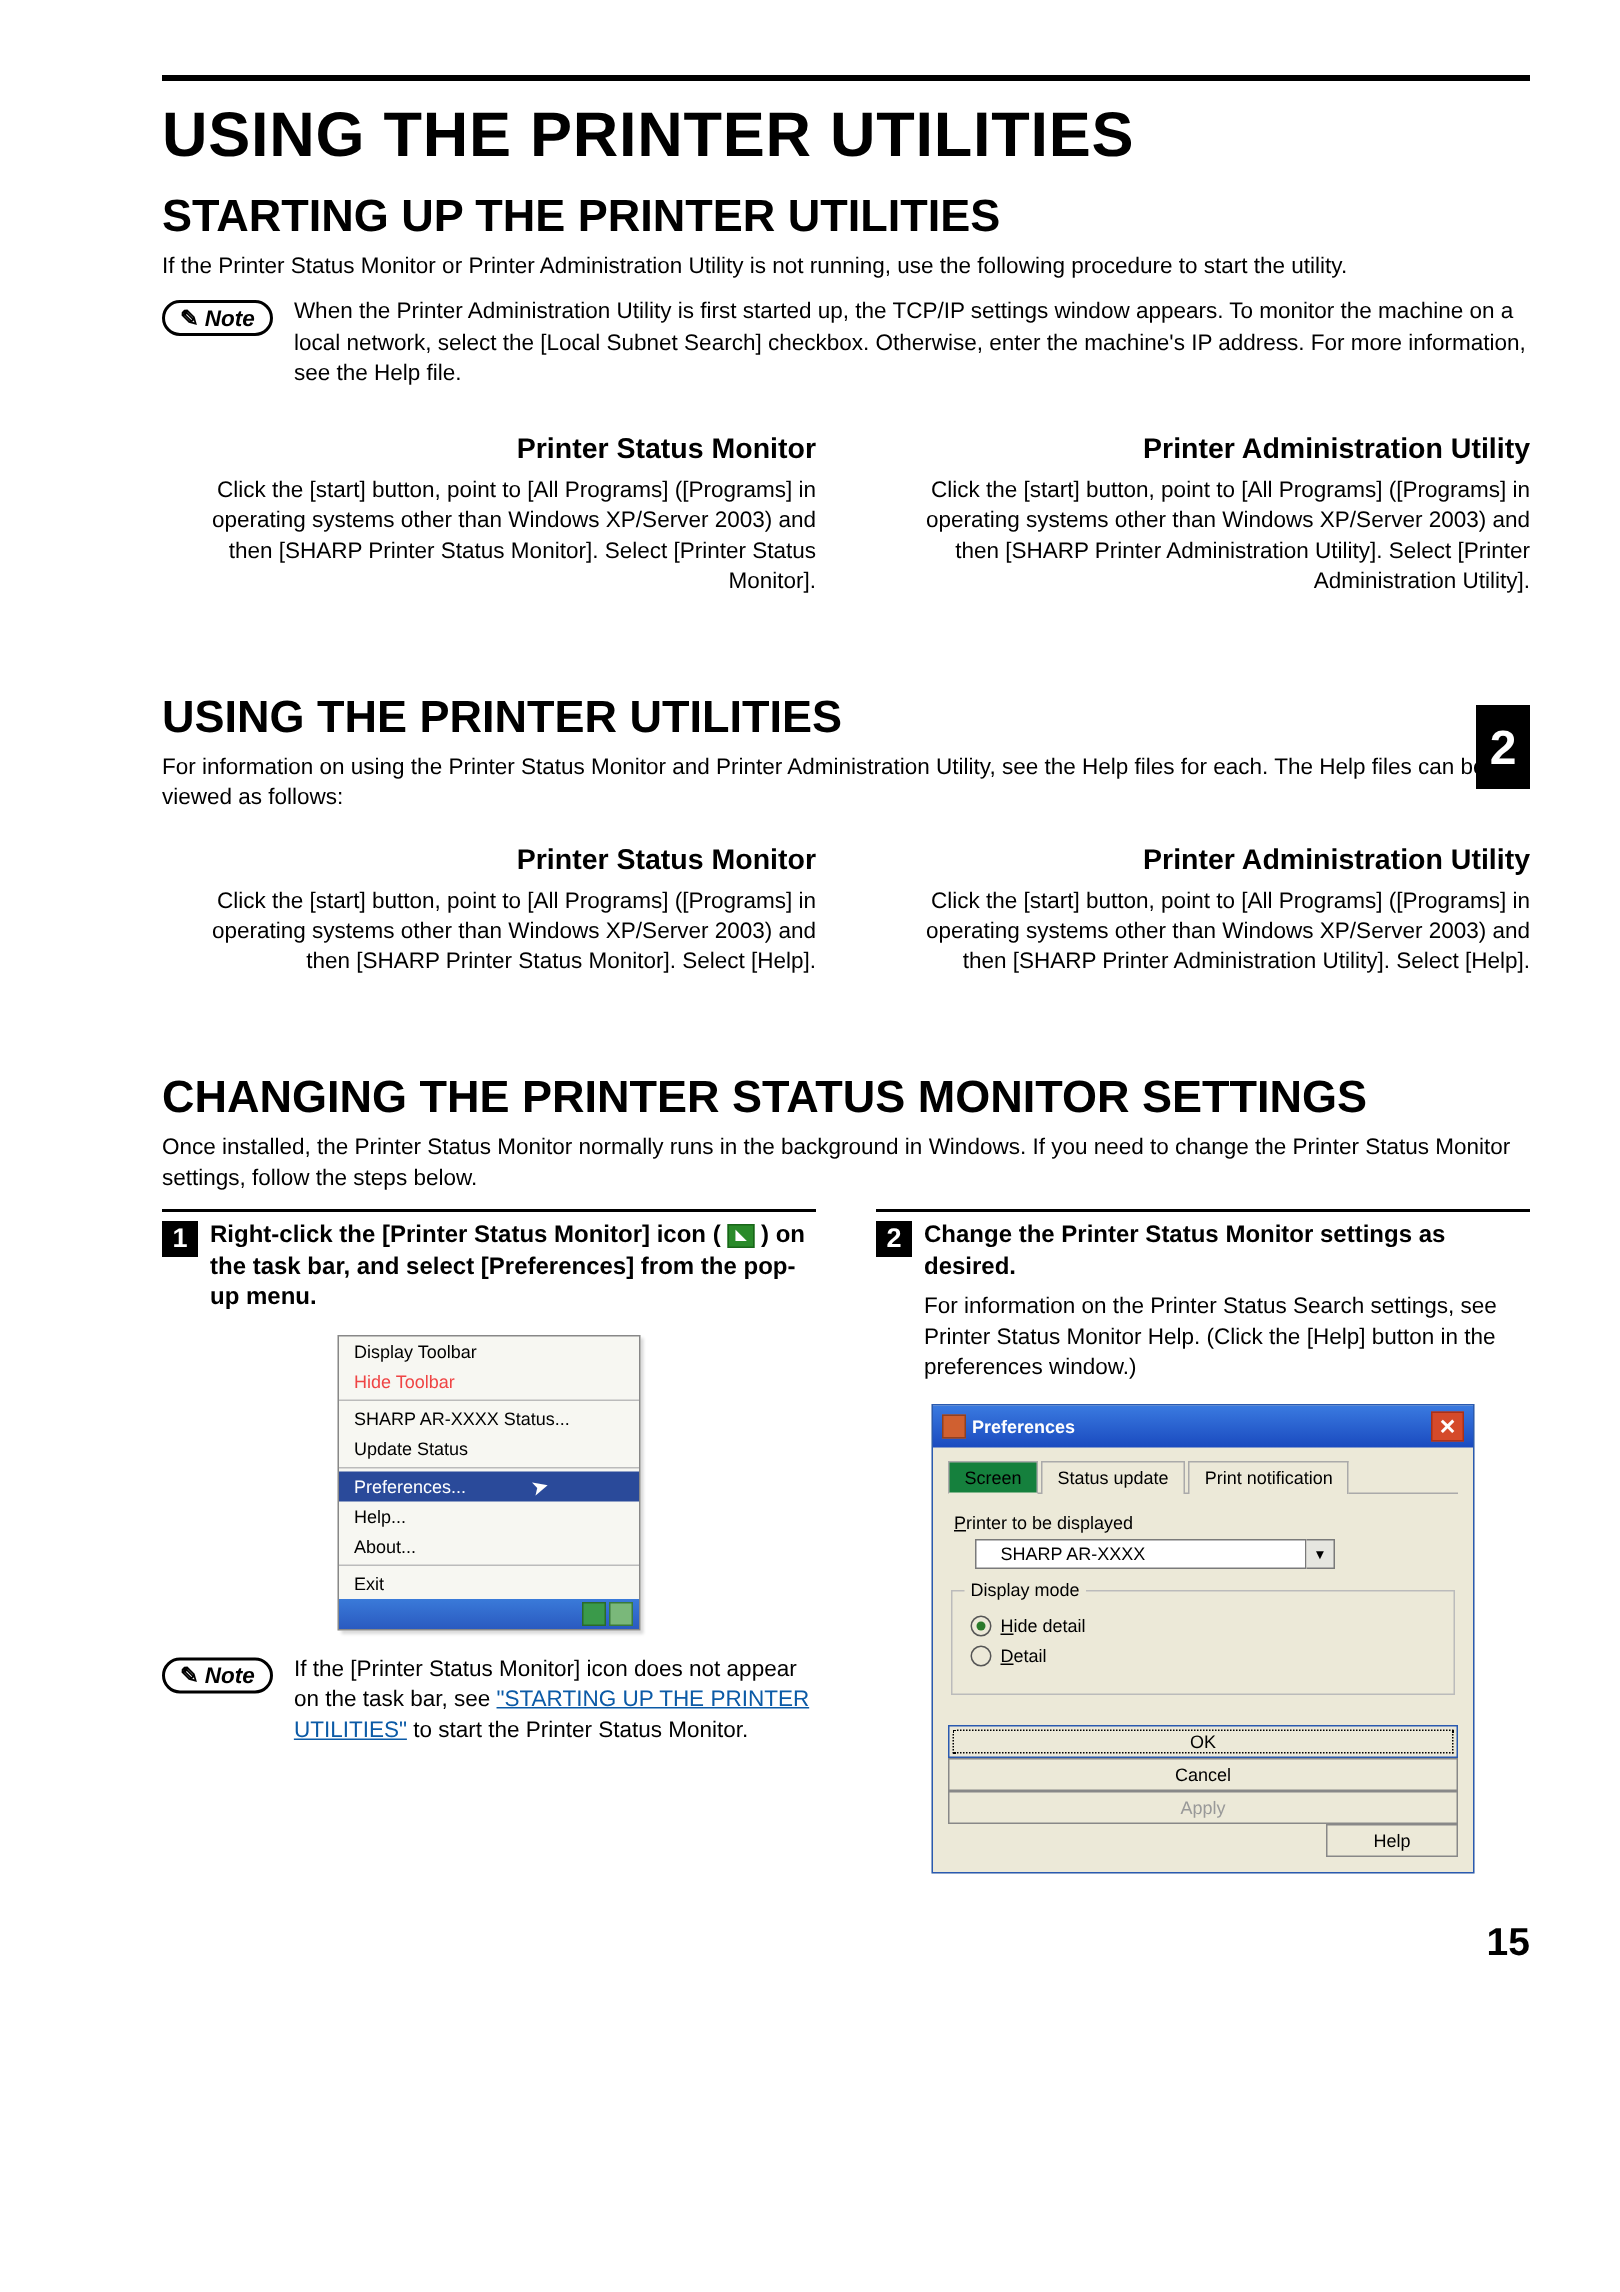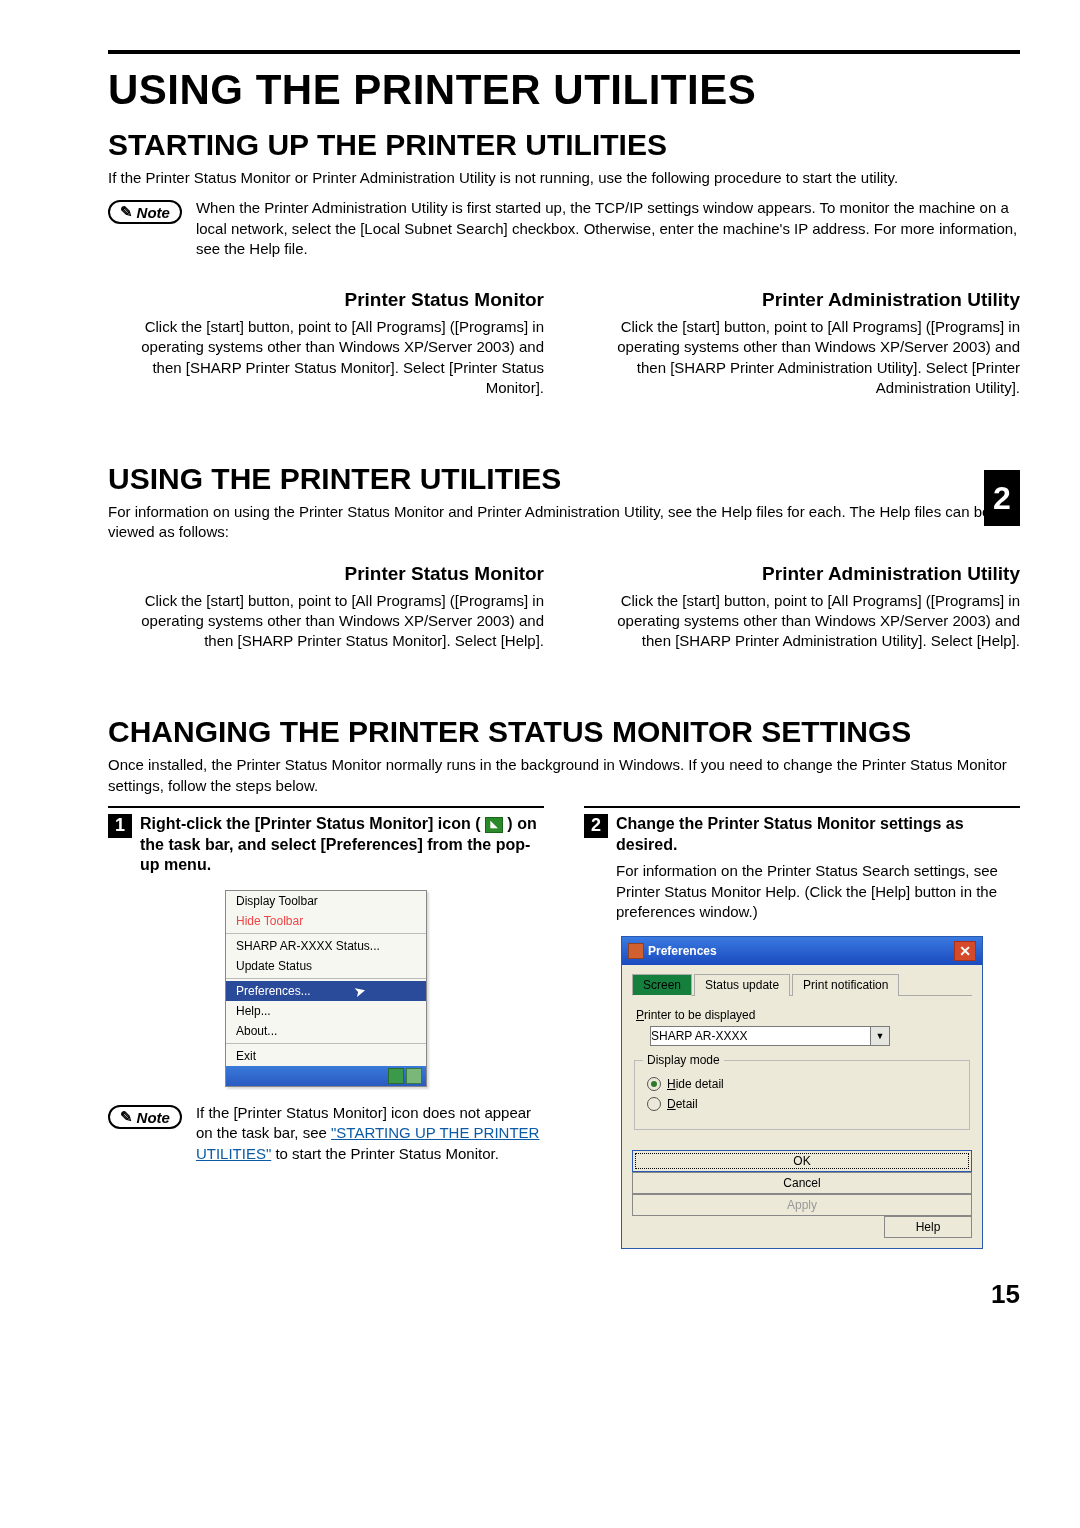--- a/index.html
+++ b/index.html
@@ -254,21 +254,21 @@
     margin: 12px 0 4px 4px;
   }
   .select-box {
     display: flex;
     margin-left: 18px;
     width: 240px;
   }
   .select-box input {
     flex: 1;
     font-size: 12px;
-    padding: 2px 0;
+    padding: 2px 16px;
     border: 1px solid #7a7a7a;
     background: #fff;
   }
   .select-btn {
     width: 18px;
     border: 1px solid #7a7a7a;
     border-left: none;
     background: #e6e6e0;
     display: flex;
     align-items: center;

